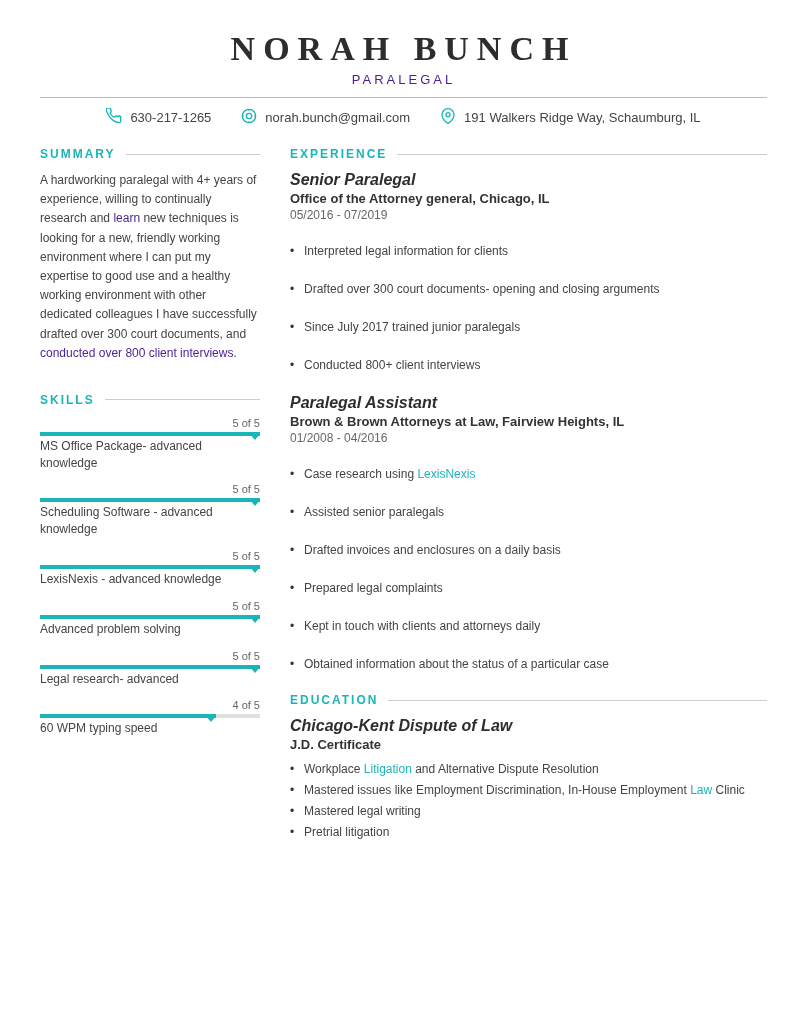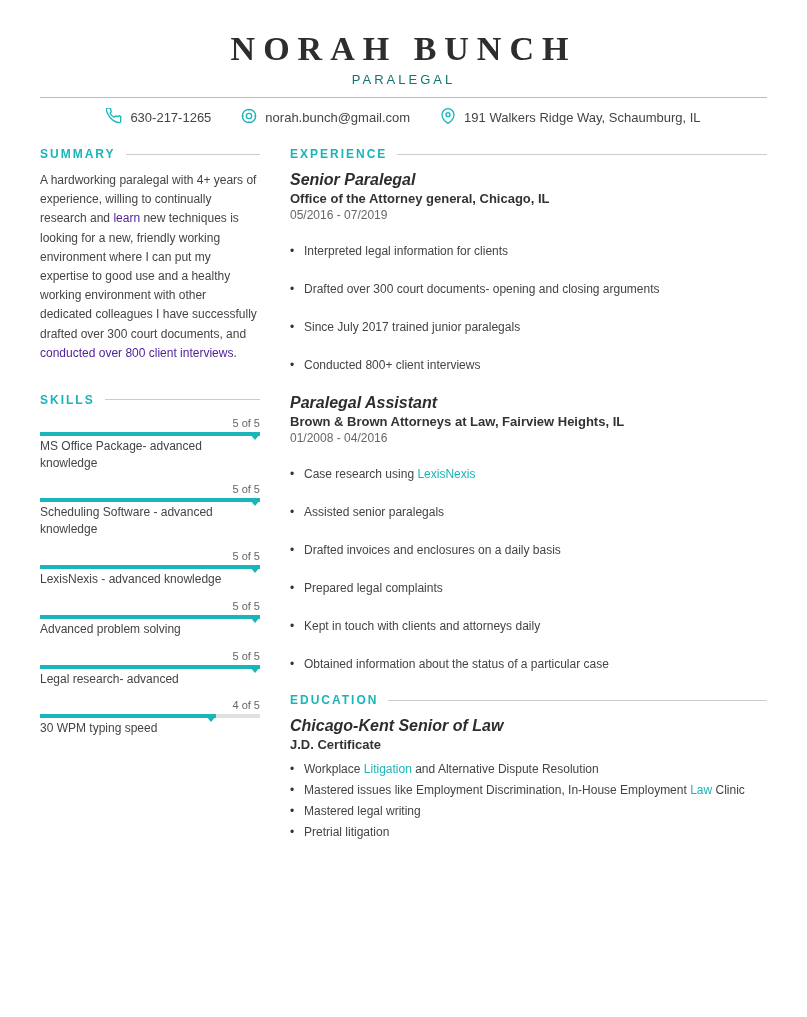--- a/index.html
+++ b/index.html
@@ -21,21 +21,21 @@
       font-size: 34px;
       font-weight: bold;
       letter-spacing: 8px;
       color: #2d2d2d;
       font-family: Georgia, serif;
       text-transform: uppercase;
     }
     .header-title {
       font-size: 13px;
       letter-spacing: 3px;
-      color: #0f766e;
+      color: #4c1d95;
       margin-top: 4px;
       text-transform: uppercase;
     }
     .header-divider {
       border: none;
       border-top: 1px solid #bbb;
       margin: 10px 0;
     }
     .contact-row {
       display: flex;
@@ -320,21 +320,21 @@
         </div>
         <div class="skill-name">Legal research- advanced</div>
       </div>
 
       <div class="skill-item">
         <div class="skill-score">4 of 5</div>
         <div class="skill-bar-container">
           <div class="skill-bar-fill" style="width:80%"></div>
           <div class="skill-tick" style="right:20%"></div>
         </div>
-        <div class="skill-name">30 WPM typing speed</div>
+        <div class="skill-name">60 WPM typing speed</div>
       </div>
 
     </div>
   </div>
 
   <div class="right-col">
 
     <div class="section-header">
       <span class="section-title">EXPERIENCE</span>
       <hr class="section-line">
@@ -364,21 +364,21 @@
         <li>Kept in touch with clients and attorneys daily</li>
         <li>Obtained information about the status of a particular case</li>
       </ul>
     </div>
 
     <div class="section-header" style="margin-top:10px;">
       <span class="section-title">EDUCATION</span>
       <hr class="section-line">
     </div>
 
-    <div class="edu-school">Chicago-Kent Senior of Law</div>
+    <div class="edu-school">Chicago-Kent Dispute of Law</div>
     <div class="edu-degree">J.D. Certificate</div>
     <ul class="edu-bullets">
       <li>Workplace <span class="highlight">Litigation</span> and Alternative Dispute Resolution</li>
       <li>Mastered issues like Employment Discrimination, In-House Employment <span class="highlight">Law</span> Clinic</li>
       <li>Mastered legal writing</li>
       <li>Pretrial litigation</li>
     </ul>
 
   </div>
 </div>

